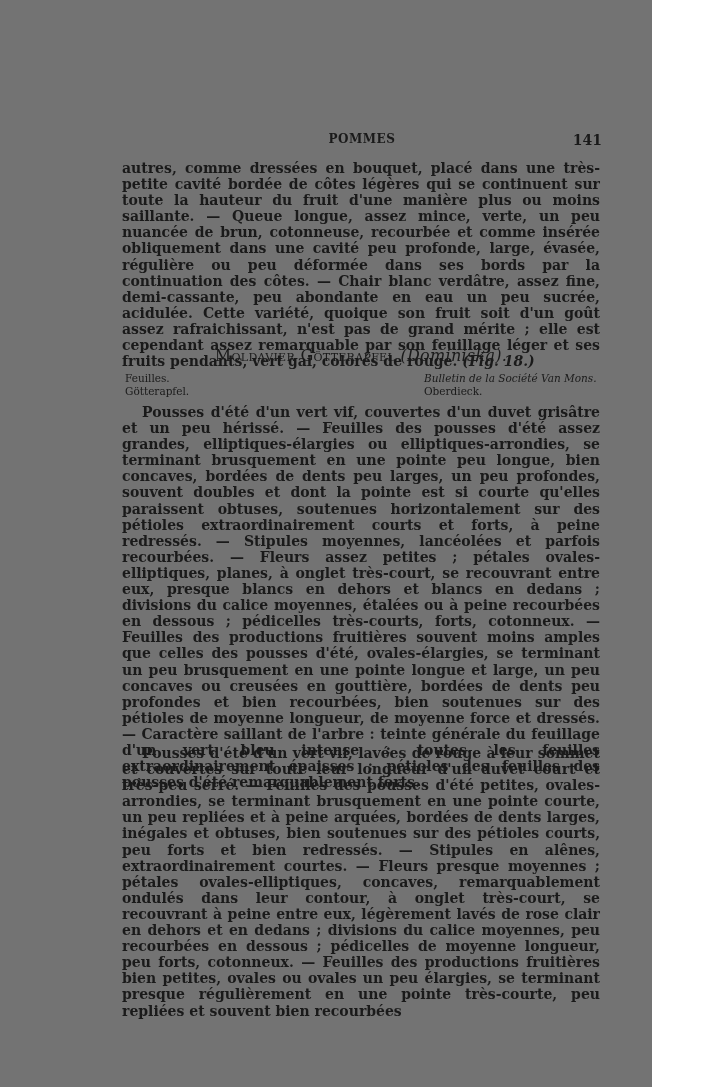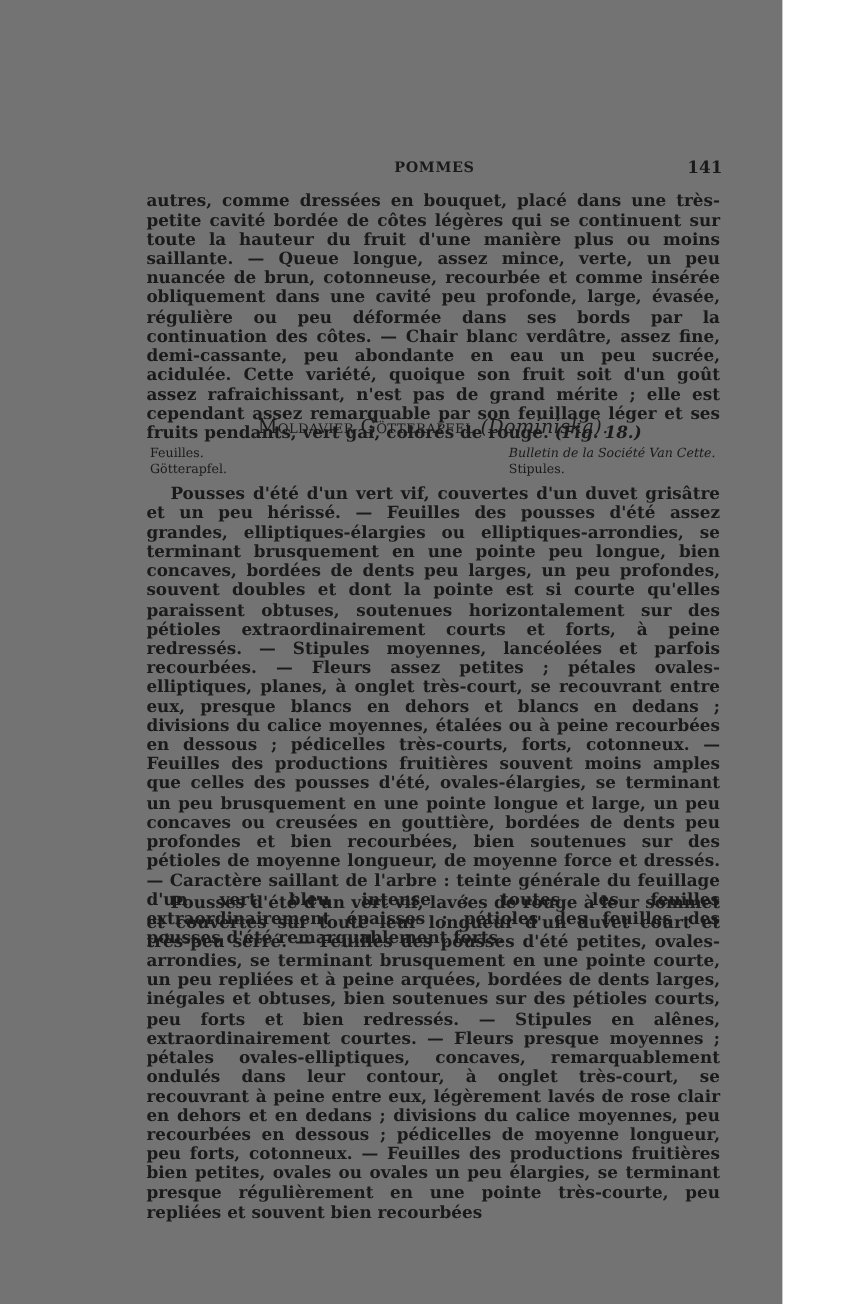--- a/index.html
+++ b/index.html
@@ -49,25 +49,25 @@
     </p>
   </div>
 
   <div class="sec-title" style="top:346px;">
     <span>Moldavier Götterapfel</span>
     <i>(Dominiska).</i>
   </div>
 
   <div class="syn" style="top:372px;">
     <span class="l">Feuilles.</span>
-    <i class="r">Bulletin de la Société Van Cette.</i>
+    <i class="r">Bulletin de la Société Van Mons.</i>
   </div>
   <div class="syn" style="top:385px;">
     <span class="l">Götterapfel.</span>
-    <span class="r">Stipules.</span>
+    <span class="r">Oberdieck.</span>
   </div>
 
   <div class="body-text" style="top:404px;">
     <p class="indent">Pousses d'été d'un vert vif, couvertes d'un duvet grisâtre et un peu hérissé. — Feuilles des pousses d'été assez grandes, elliptiques-élargies ou elliptiques-arrondies, se terminant brusquement en une pointe peu longue, bien concaves, bordées de dents peu larges, un peu profondes, souvent doubles et dont la pointe est si courte qu'elles paraissent obtuses, soutenues horizontalement sur des pétioles extraordinairement courts et forts, à peine redressés. — Stipules moyennes, lancéolées et parfois recourbées. — Fleurs assez petites ; pétales ovales-elliptiques, planes, à onglet très-court, se recouvrant entre eux, presque blancs en dehors et blancs en dedans ; divisions du calice moyennes, étalées ou à peine recourbées en dessous ; pédicelles très-courts, forts, cotonneux. — Feuilles des productions fruitières souvent moins amples que celles des pousses d'été, ovales-élargies, se terminant un peu brusquement en une pointe longue et large, un peu concaves ou creusées en gouttière, bordées de dents peu profondes et bien recourbées, bien soutenues sur des pétioles de moyenne longueur, de moyenne force et dressés. — Caractère saillant de l'arbre : teinte générale du feuillage d'un vert bleu intense ; toutes les feuilles extraordinairement épaisses ; pétioles des feuilles des pousses d'été remarquablement forts.</p>
   </div>
 
 
   <div class="body-text" style="top:745px;">
     <p class="indent">Pousses d'été d'un vert vif, lavées de rouge à leur sommet et couvertes sur toute leur longueur d'un duvet court et très-peu serré. — Feuilles des pousses d'été petites, ovales-arrondies, se terminant brusquement en une pointe courte, un peu repliées et à peine arquées, bordées de dents larges, inégales et obtuses, bien soutenues sur des pétioles courts, peu forts et bien redressés. — Stipules en alênes, extraordinairement courtes. — Fleurs presque moyennes ; pétales ovales-elliptiques, concaves, remarquablement ondulés dans leur contour, à onglet très-court, se recouvrant à peine entre eux, légèrement lavés de rose clair en dehors et en dedans ; divisions du calice moyennes, peu recourbées en dessous ; pédicelles de moyenne longueur, peu forts, cotonneux. — Feuilles des productions fruitières bien petites, ovales ou ovales un peu élargies, se terminant presque régulièrement en une pointe très-courte, peu repliées et souvent bien recourbées</p>
   </div>

